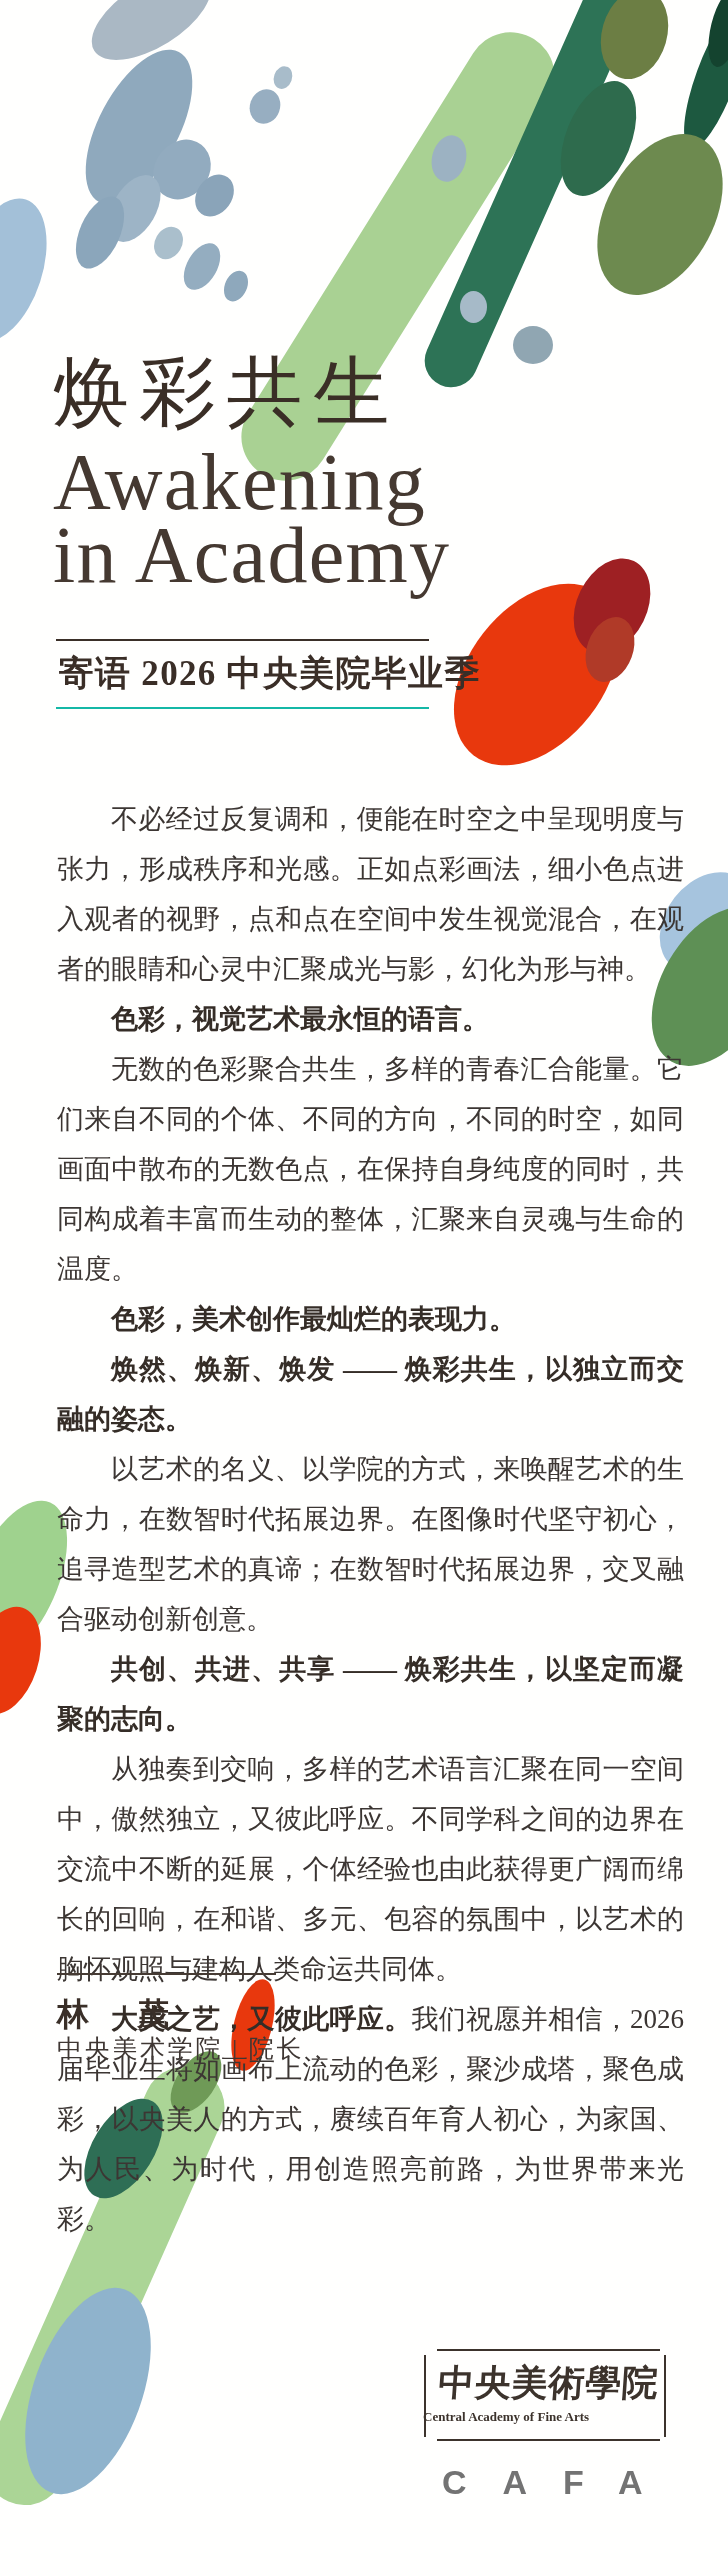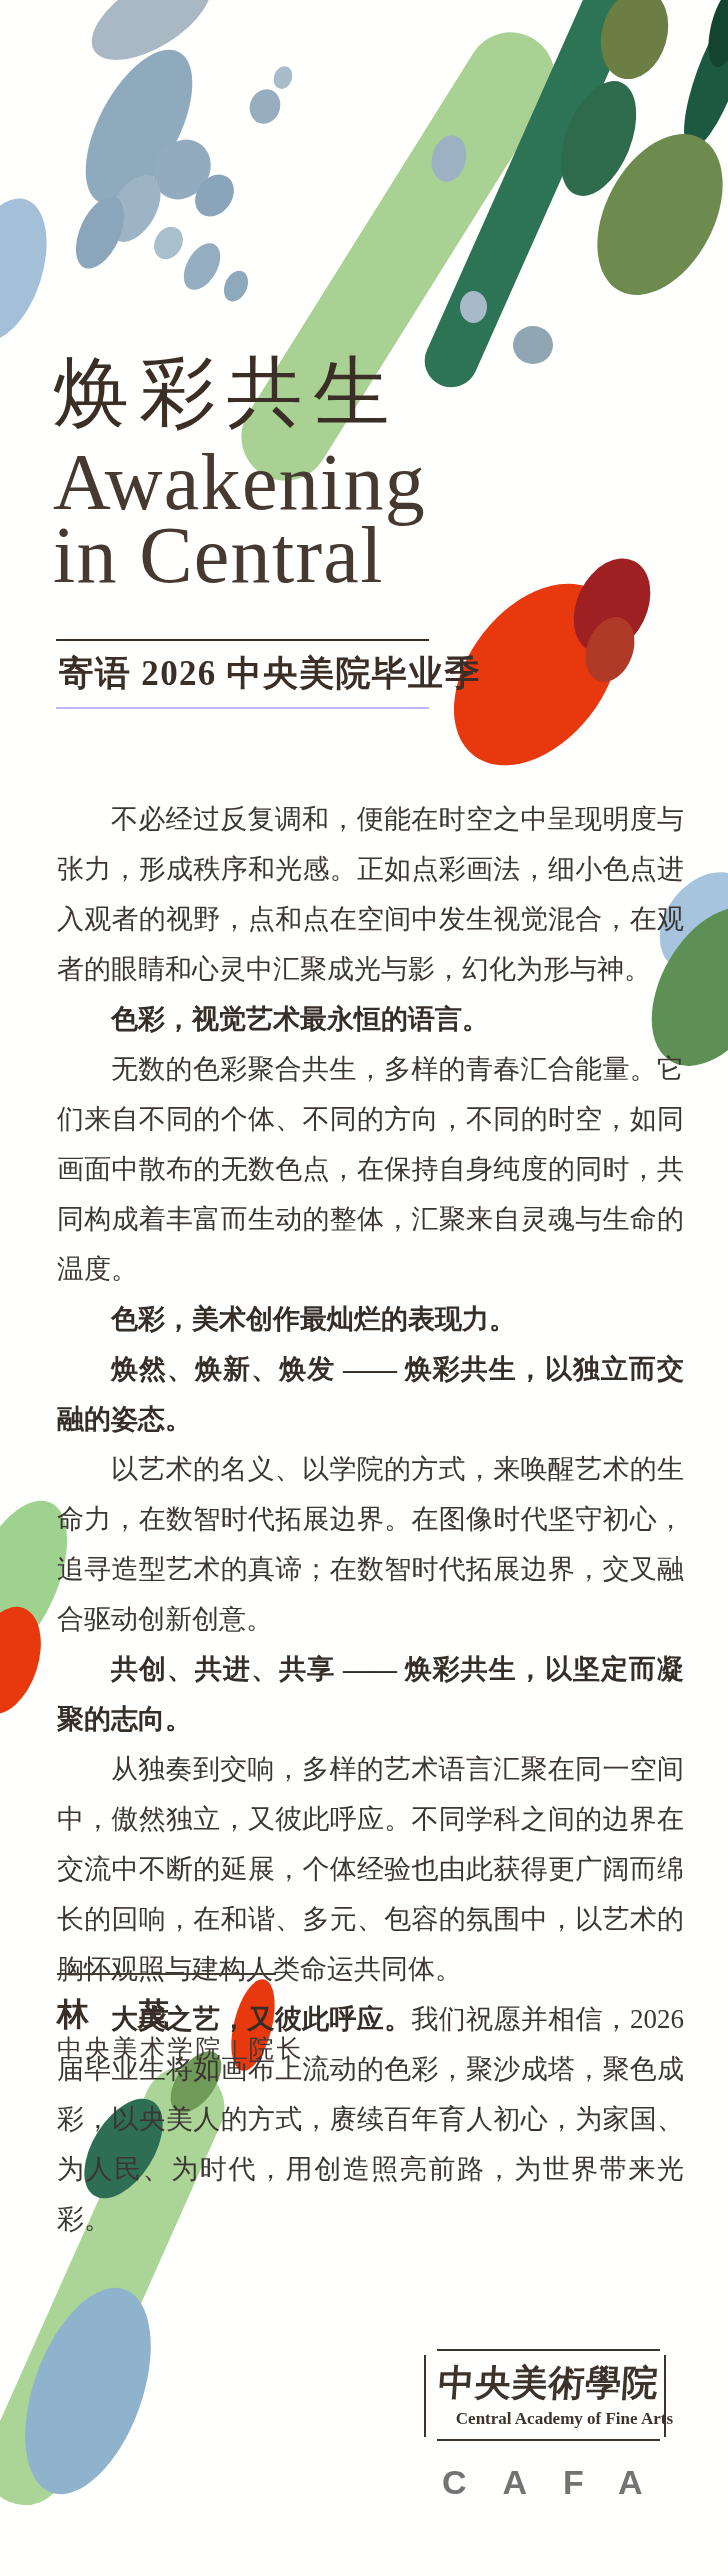--- a/index.html
+++ b/index.html
@@ -61,21 +61,21 @@
     font-weight:400;letter-spacing:10.8px;color:#3a2e26;white-space:nowrap;
   }
   .title-en{
     left:53px;font-size:80px;line-height:73px;font-weight:400;
     color:#453931;letter-spacing:1.3px;white-space:nowrap;
   }
   .title-en.l1{top:446px;}
   .title-en.l2{top:519px;}
   .subtitle-box{
     left:56px;top:639px;width:370px;
-    border-top:2px solid #3a2f28;border-bottom:2px solid #c4b5fd;
+    border-top:2px solid #3a2f28;border-bottom:2px solid #14b8a6;
     padding:8.8px 0 10px 2.7px;
   }
   .subtitle-box .st{
     font-size:35px;font-weight:bold;letter-spacing:1.3px;color:#3a2e27;white-space:nowrap;
   }
   .content{
     left:57px;top:794px;width:627px;
     font-size:27px;line-height:50px;color:#3c3633;
     text-align:justify;
   }
@@ -89,22 +89,22 @@
   .lg-top{left:437px;top:2349px;width:223px;height:2px;}
   .lg-bot{left:437px;top:2439px;width:223px;height:2px;}
   .lg-left{left:424px;top:2355px;width:2px;height:82px;}
   .lg-right{left:664px;top:2355px;width:2px;height:82px;}
   .lg-zh{
     left:437px;top:2359px;width:223px;text-align:center;
     font-size:36px;font-weight:600;letter-spacing:0.7px;color:#3c332c;
     transform:skewX(-4deg);white-space:nowrap;
   }
   .lg-en{
-    left:423px;top:2409px;width:250px;text-align:right;
-    font-size:17px;font-weight:600;color:#3c332c;white-space:nowrap;
+    left:423px;top:2409px;width:250px;text-align:left;
+    font-size:13px;font-weight:600;color:#3c332c;white-space:nowrap;
   }
   .lg-cafa{
     left:442px;top:2463px;
     font-family:"Liberation Sans","DejaVu Sans",sans-serif;
     font-size:34px;font-weight:700;letter-spacing:36px;color:#737373;white-space:nowrap;
   }
 </style>
 </head>
 <body>
 
@@ -146,21 +146,21 @@
   <div class="el s33"></div>
 
   <div class="cap s34"></div>
   <div class="el s35"></div>
   <div class="el s36"></div>
   <div class="el s37"></div>
 </div>
 
 <div class="txt title-zh">焕彩共生</div>
 <div class="txt title-en l1">Awakening</div>
-<div class="txt title-en l2">in Central</div>
+<div class="txt title-en l2">in Academy</div>
 
 <div class="txt subtitle-box">
   <div class="st">寄语 2026 中央美院毕业季</div>
 </div>
 
 <div class="txt content">
   <p>不必经过反复调和，便能在时空之中呈现明度与张力，形成秩序和光感。正如点彩画法，细小色点进入观者的视野，点和点在空间中发生视觉混合，在观者的眼睛和心灵中汇聚成光与影，幻化为形与神。</p>
   <p><b>色彩，视觉艺术最永恒的语言。</b></p>
   <p>无数的色彩聚合共生，多样的青春汇合能量。它们来自不同的个体、不同的方向，不同的时空，如同画面中散布的无数色点，在保持自身纯度的同时，共同构成着丰富而生动的整体，汇聚来自灵魂与生命的温度。</p>
   <p><b>色彩，美术创作最灿烂的表现力。</b></p>

